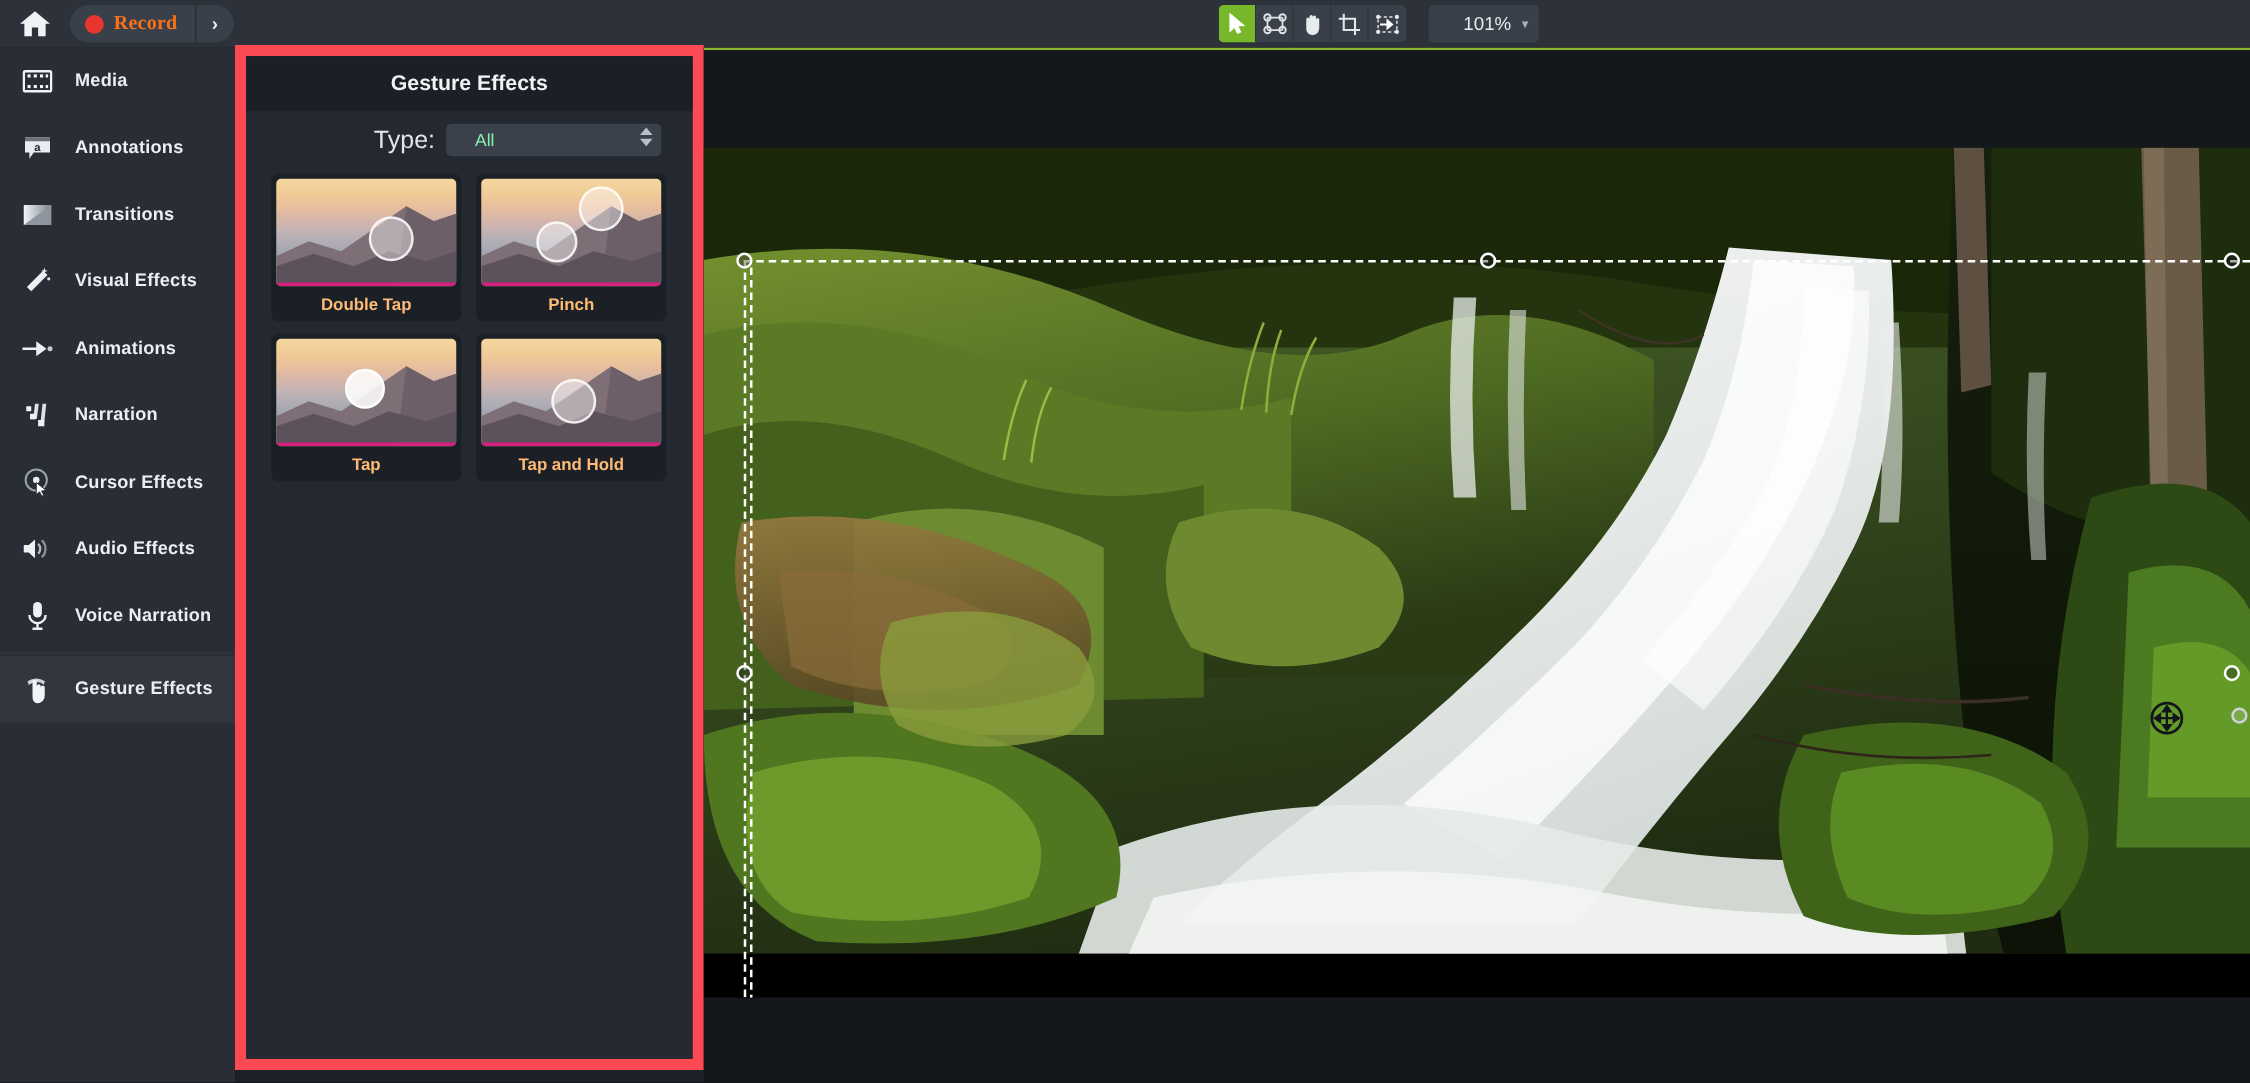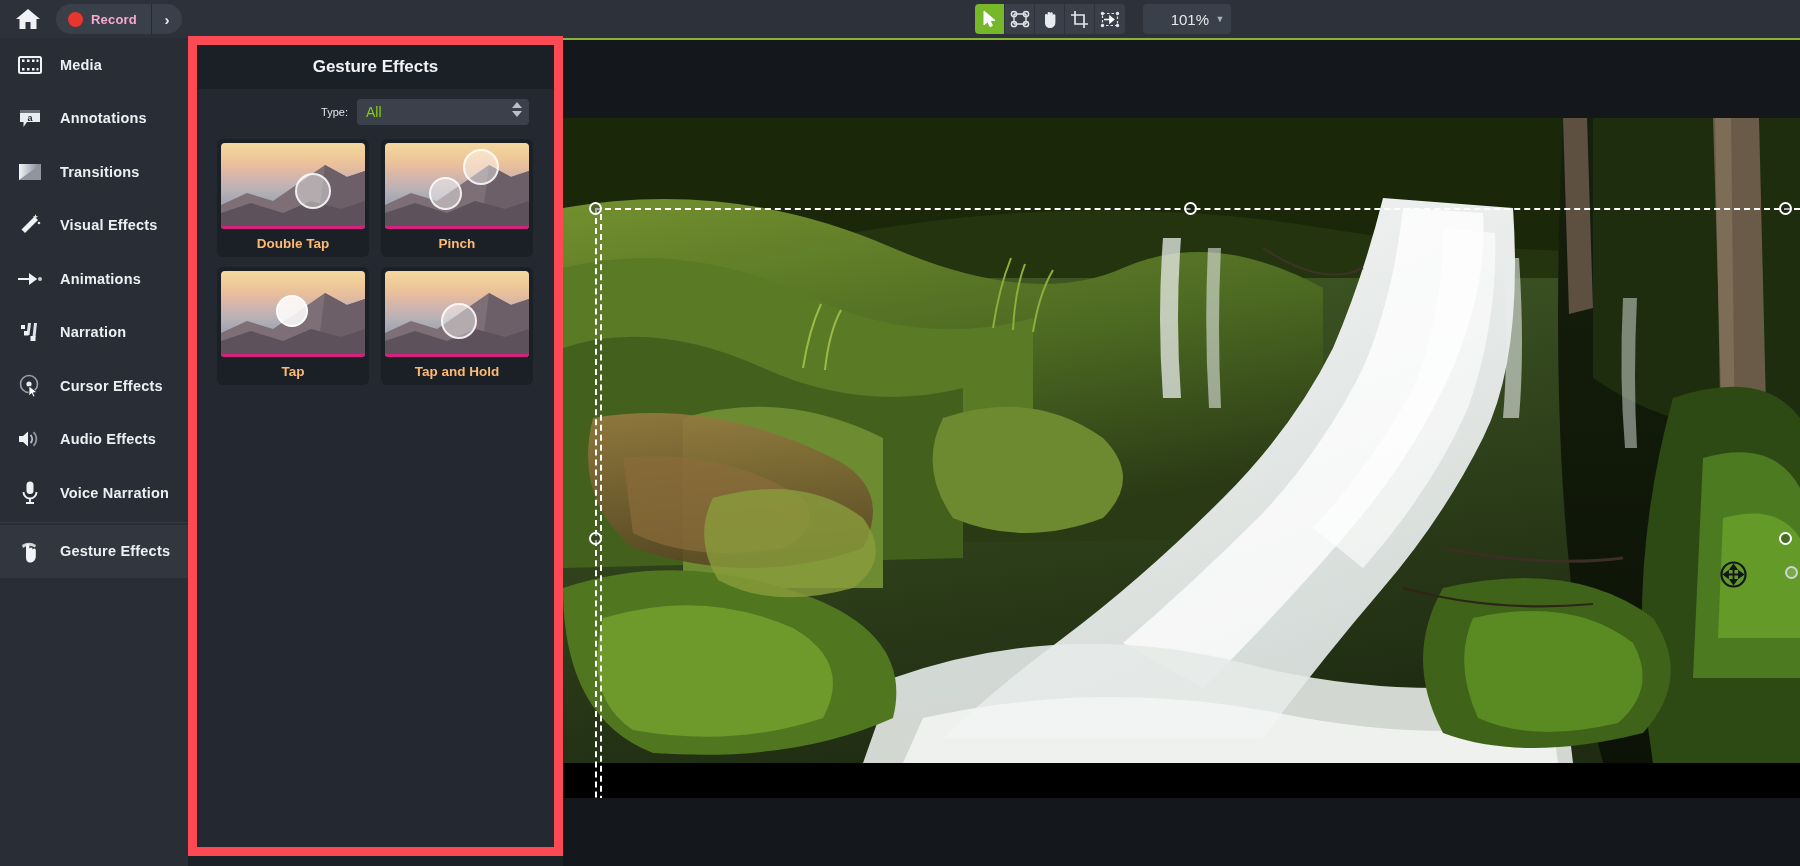--- a/index.html
+++ b/index.html
@@ -22,21 +22,21 @@
   }
   .record-group {
     display: flex; align-items: center; height: 30px;
     background: #3a4049; border-radius: 15px; overflow: hidden;
   }
   .record-main {
     display: flex; align-items: center; gap: 8px;
     padding: 0 14px 0 12px; height: 30px;
   }
   .record-dot { width: 15px; height: 15px; border-radius: 50%; background: #e8352e; }
-  .record-label { color: #f9a8d4; font-size: 13px; font-weight: bold; letter-spacing: .2px; }
+  .record-label { color: #f97316; font-size: 16px; font-weight: bold; letter-spacing: .2px; font-family: Liberation Serif, serif; }
   .record-sep { width: 1px; height: 30px; background: #262a31; }
   .record-arrow {
     width: 30px; height: 30px; display: flex; align-items: center; justify-content: center;
     color: #e9ecef; font-size: 15px; font-weight: bold;
   }
 
   .tool-cluster {
     position: absolute; left: 975px; top: 4px;
     display: flex; align-items: center; height: 30px;
     border-radius: 4px; overflow: hidden;
@@ -90,26 +90,26 @@
   .panel-header {
     height: 44px; background: #1b1f26;
     display: flex; align-items: center; justify-content: center;
   }
   .panel-title { color: #f0f2f5; font-size: 17px; font-weight: bold; }
 
   .filter-row {
     height: 46px; display: flex; align-items: center; justify-content: flex-end;
     padding-right: 25px; gap: 9px;
   }
-  .filter-label { color: #e2e6ea; font-size: 11px; }
+  .filter-label { color: #e2e6ea; font-size: 20px; }
   .select-box {
     width: 172px; height: 26px; background: #3b414b; border-radius: 4px;
     display: flex; align-items: center; position: relative;
   }
-  .select-value { color: #84cc16; font-size: 14px; padding-left: 9px; text-align: right; }
+  .select-value { color: #86efac; font-size: 14px; padding-left: 23px; text-align: right; }
   .stepper {
     position: absolute; right: 7px; top: 3px;
     display: flex; flex-direction: column; gap: 3px; align-items: center;
   }
   .st-up, .st-dn { width: 0; height: 0; border-left: 5px solid transparent; border-right: 5px solid transparent; }
   .st-up { border-bottom: 6px solid #b9c0c9; }
   .st-dn { border-top: 6px solid #b9c0c9; }
 
   .grid {
     display: flex; flex-wrap: wrap; gap: 10px 12px;

